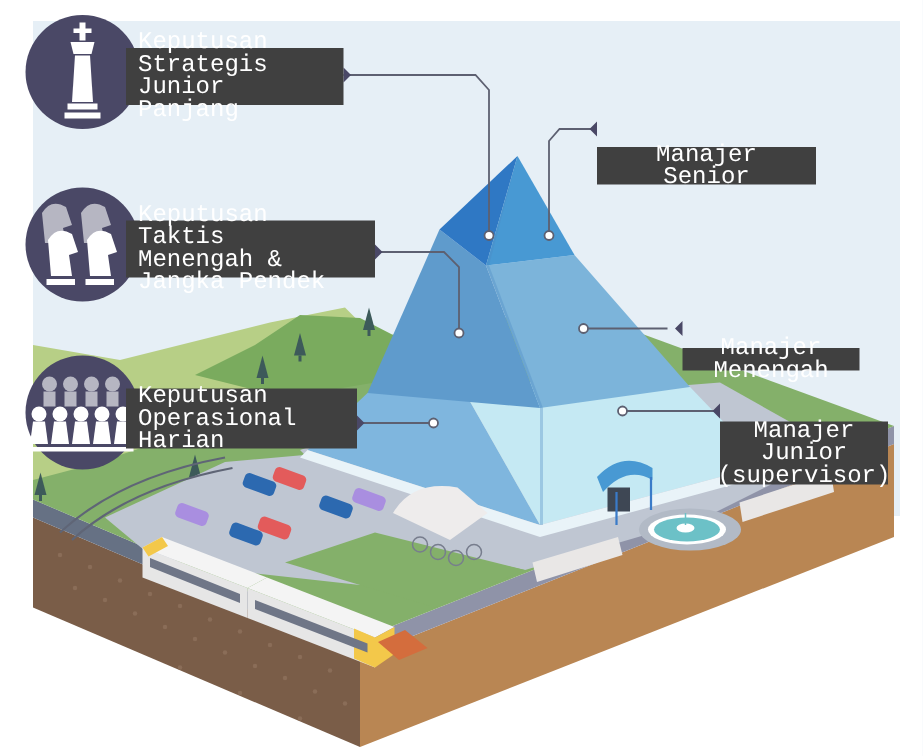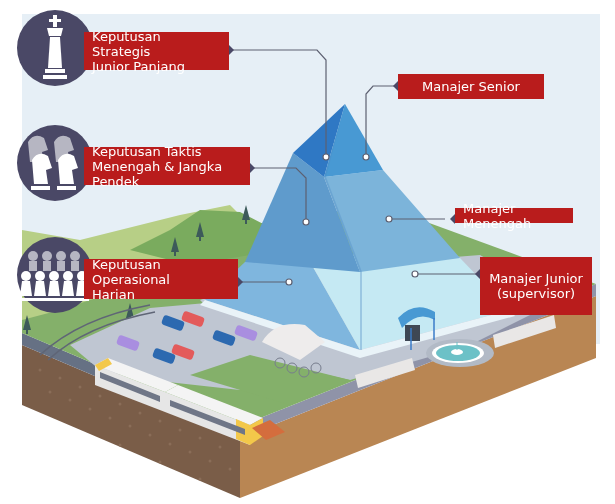--- a/index.html
+++ b/index.html
@@ -1,21 +1,21 @@
 <!DOCTYPE html>
 <html><head>
 <meta charset="utf-8">
 <style>
   html,body{margin:0;padding:0;background:#ffffff;}
   body{width:615px;height:504px;position:relative;overflow:hidden;font-family:"DejaVu Sans","Liberation Sans",sans-serif;}
   #stage{position:absolute;left:0;top:0;width:615px;height:504px;}
-  .label{position:absolute;background:#b91c1c;color:#ffffff;font-size:13px;line-height:15px;padding:4px 8px;box-sizing:border-box;display:flex;align-items:center;}
+  .label{position:absolute;background:#404040;color:#ffffff;font-size:16px;line-height:15px;padding:4px 8px;box-sizing:border-box;display:flex;align-items:center;font-family:Liberation Mono, monospace;}
   .label span{display:block;}
   .label-l{flex-direction:column;align-items:flex-start;justify-content:center;}
-  .label-r{flex-direction:column;align-items:center;justify-content:center;}
+  .label-r{flex-direction:column;align-items:center;justify-content:center;text-align:center;margin-top:24px;}
 </style>
 </head>
 <body>
 
 <div id="stage">
 <svg width="615" height="504" viewBox="0 0 615 504">
 
   <rect x="22" y="14" width="578" height="330" fill="#e6eff6"></rect>
 
   <polygon points="22,345 240,438 240,498 22,405" fill="#7a5d48"></polygon>
@@ -227,17 +227,17 @@
   <span>Harian</span>
 </div>
 
 
 <div class="label label-r" style="left:398px;top:74px;width:146px;height:25px;">
   <span>Manajer Senior</span>
 </div>
 <div class="label label-r" style="left:455px;top:208px;width:118px;height:15px;">
   <span>Manajer Menengah</span>
 </div>
-<div class="label label-r" style="left:480px;top:257px;width:112px;height:58px;">
+<div class="label label-r" style="left:480px;top:257px;width:112px;height:42px;">
   <span>Manajer Junior</span>
   <span>(supervisor)</span>
 </div>
 </div>
 
 </body></html>

